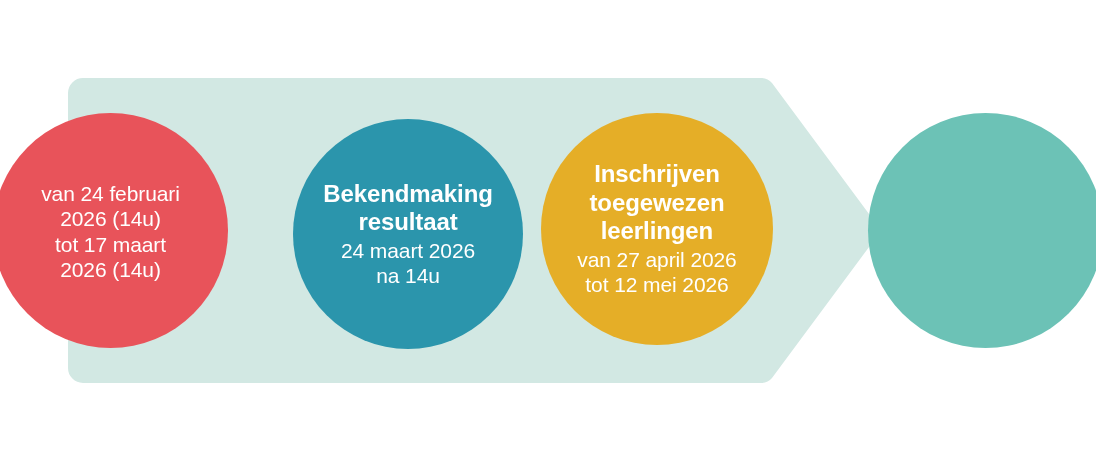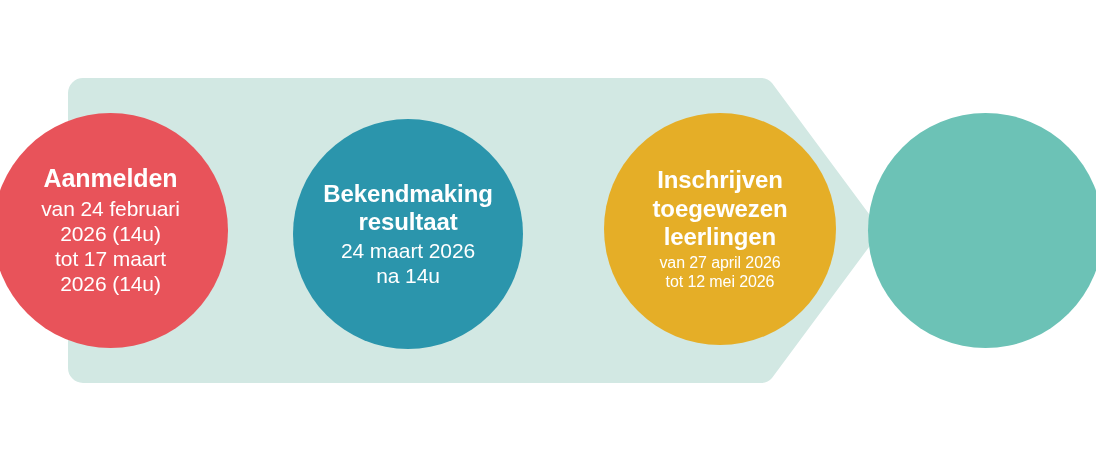--- a/index.html
+++ b/index.html
@@ -47,25 +47,25 @@
     font-weight: normal;
     font-size: 21px;
     line-height: 1.2;
     letter-spacing: -0.1px;
     white-space: pre-line;
     margin-top: 2px;
   }
   
   #stage-circle-1 { left: -7px;  top: 113px; width: 235px; height: 235px; }
   #stage-circle-2 { left: 293px; top: 119px; width: 230px; height: 230px; }
-  #stage-circle-3 { left: 604px; top: 113px; width: 232px; height: 232px; }
+  #stage-circle-3 { left: 541px; top: 113px; width: 232px; height: 232px; }
   #stage-circle-4 { left: 868px; top: 113px; width: 235px; height: 235px; }
 
   #stage-circle-1 .stage-title { font-size: 25px; }
-  #stage-circle-3 .stage-detail { font-size: 16px; }
+  #stage-circle-3 .stage-detail { font-size: 21px; }
 </style>
 </head>
 <body>
 
 <div id="timeline-diagram">
 
   <svg id="arrow-band-svg" viewBox="0 0 1096 459" width="1096" height="459" aria-hidden="true">
 
     <path d="M 83 78
              L 762 78
@@ -75,21 +75,20 @@
              L 772 378
              A 14 14 0 0 1 762 383
              L 83 383
              A 15 15 0 0 1 68 368
              L 68 93
              A 15 15 0 0 1 83 78
              Z" fill="#d2e8e3"></path>
   </svg>
 
   <div class="stage-circle" id="stage-circle-1" style="background:#e8535a">
-    <div class="stage-title">Aanmelden</div>
     <div class="stage-detail">van 24 februari
 2026 (14u)
 tot 17 maart
 2026 (14u)</div>
   </div>
 
   <div class="stage-circle" id="stage-circle-2" style="background:#2b95ac">
     <div class="stage-title">Bekendmaking
 resultaat</div>
     <div class="stage-detail">24 maart 2026

